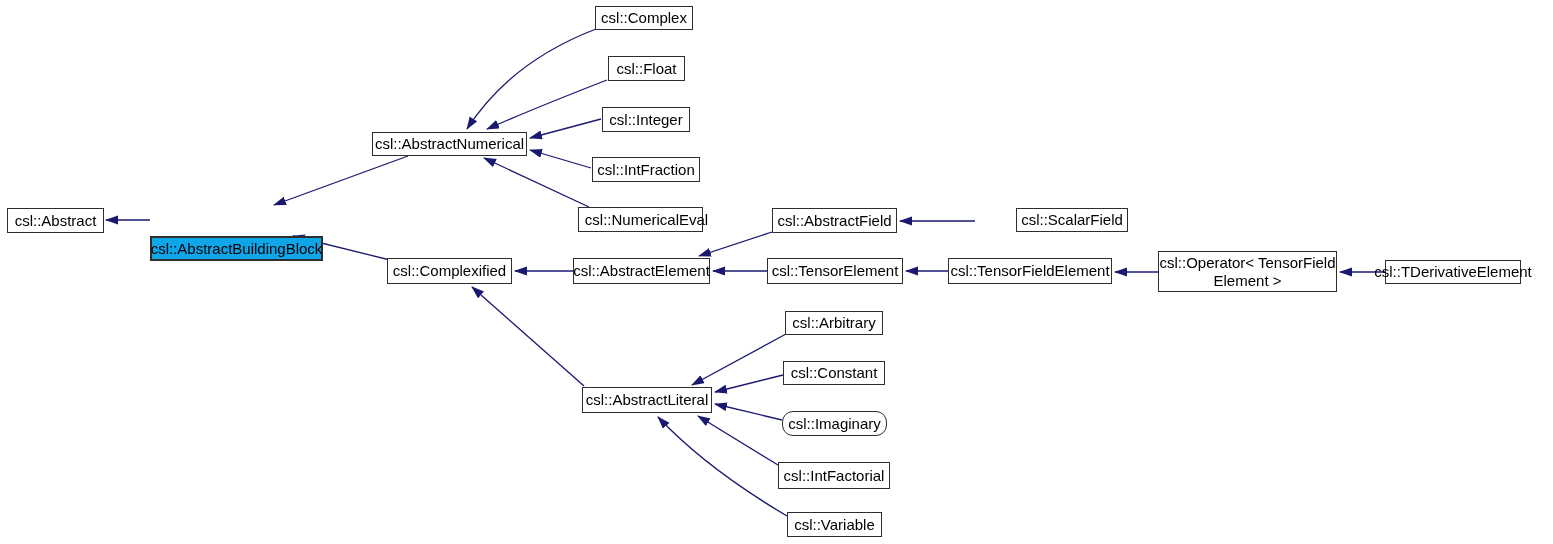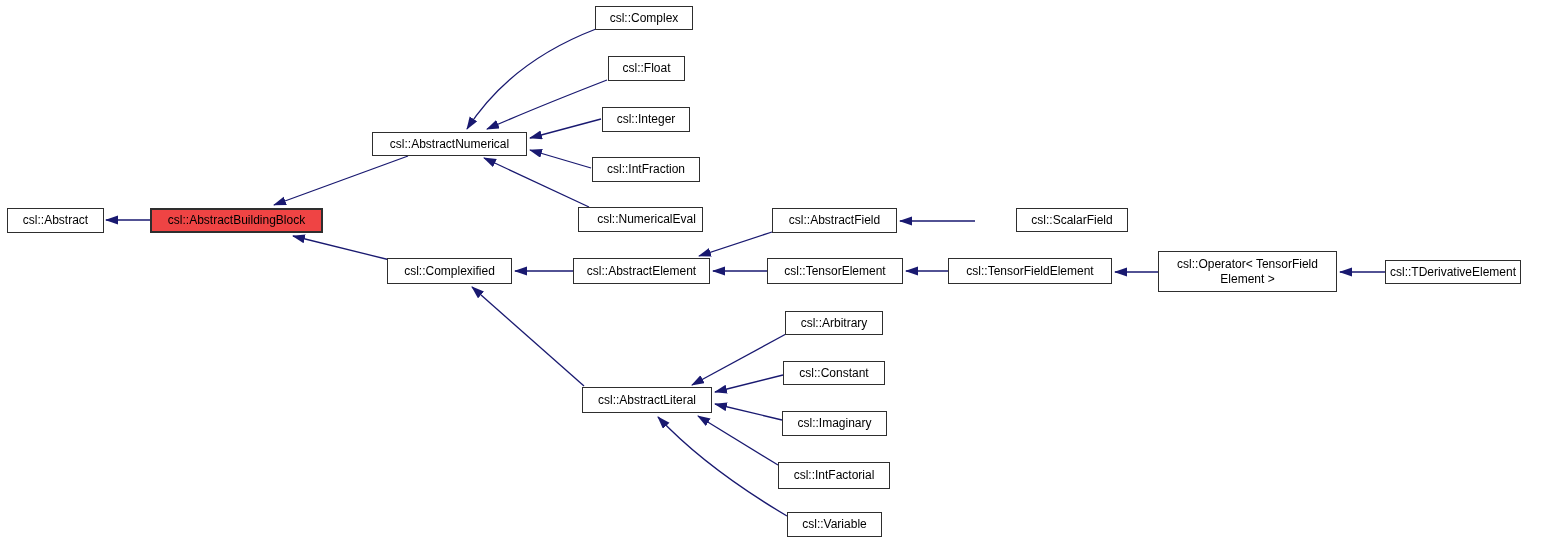--- a/index.html
+++ b/index.html
@@ -21,33 +21,34 @@
     top: 0;
     width: 1553px;
     height: 544px;
   }
   .node {
     position: absolute;
     box-sizing: border-box;
     border: 1.5px solid #2e2e2e;
     background: #ffffff;
     color: #000000;
-    font-size: 12px;
+    font-size: 15px;
     line-height: 1.2;
     display: flex;
     flex-direction: column;
     align-items: center;
     justify-content: center;
     text-align: center;
     white-space: nowrap;
     cursor: pointer;
   }
   .node.highlighted {
-    background: #ef4444;
+    background: #0ea5e9;
     border-width: 2px;
+    margin-top: 28px;
   }
   .node span {
     display: block;
   }
 </style>
 </head>
 <body>
 
 <div id="graph">
   <svg id="edges" viewBox="0 0 1553 544" xmlns="http://www.w3.org/2000/svg">
@@ -132,21 +133,21 @@
       </div>
       <div class="node" style="left: 582px; top: 387px; width: 130px; height: 26px;">
         <span>csl::AbstractLiteral</span>
       </div>
       <div class="node" style="left: 785px; top: 311px; width: 98px; height: 24px;">
         <span>csl::Arbitrary</span>
       </div>
       <div class="node" style="left: 783px; top: 361px; width: 102px; height: 24px;">
         <span>csl::Constant</span>
       </div>
-      <div class="node" style="left: 782px; top: 411px; width: 105px; height: 25px;">
+      <div class="node" style="left: 782px; top: 411px; width: 105px; height: 25px; border-radius: 11px;">
         <span>csl::Imaginary</span>
       </div>
       <div class="node" style="left: 778px; top: 462px; width: 112px; height: 27px;">
         <span>csl::IntFactorial</span>
       </div>
       <div class="node" style="left: 787px; top: 512px; width: 95px; height: 25px;">
         <span>csl::Variable</span>
       </div>
     </div>
 </div>

